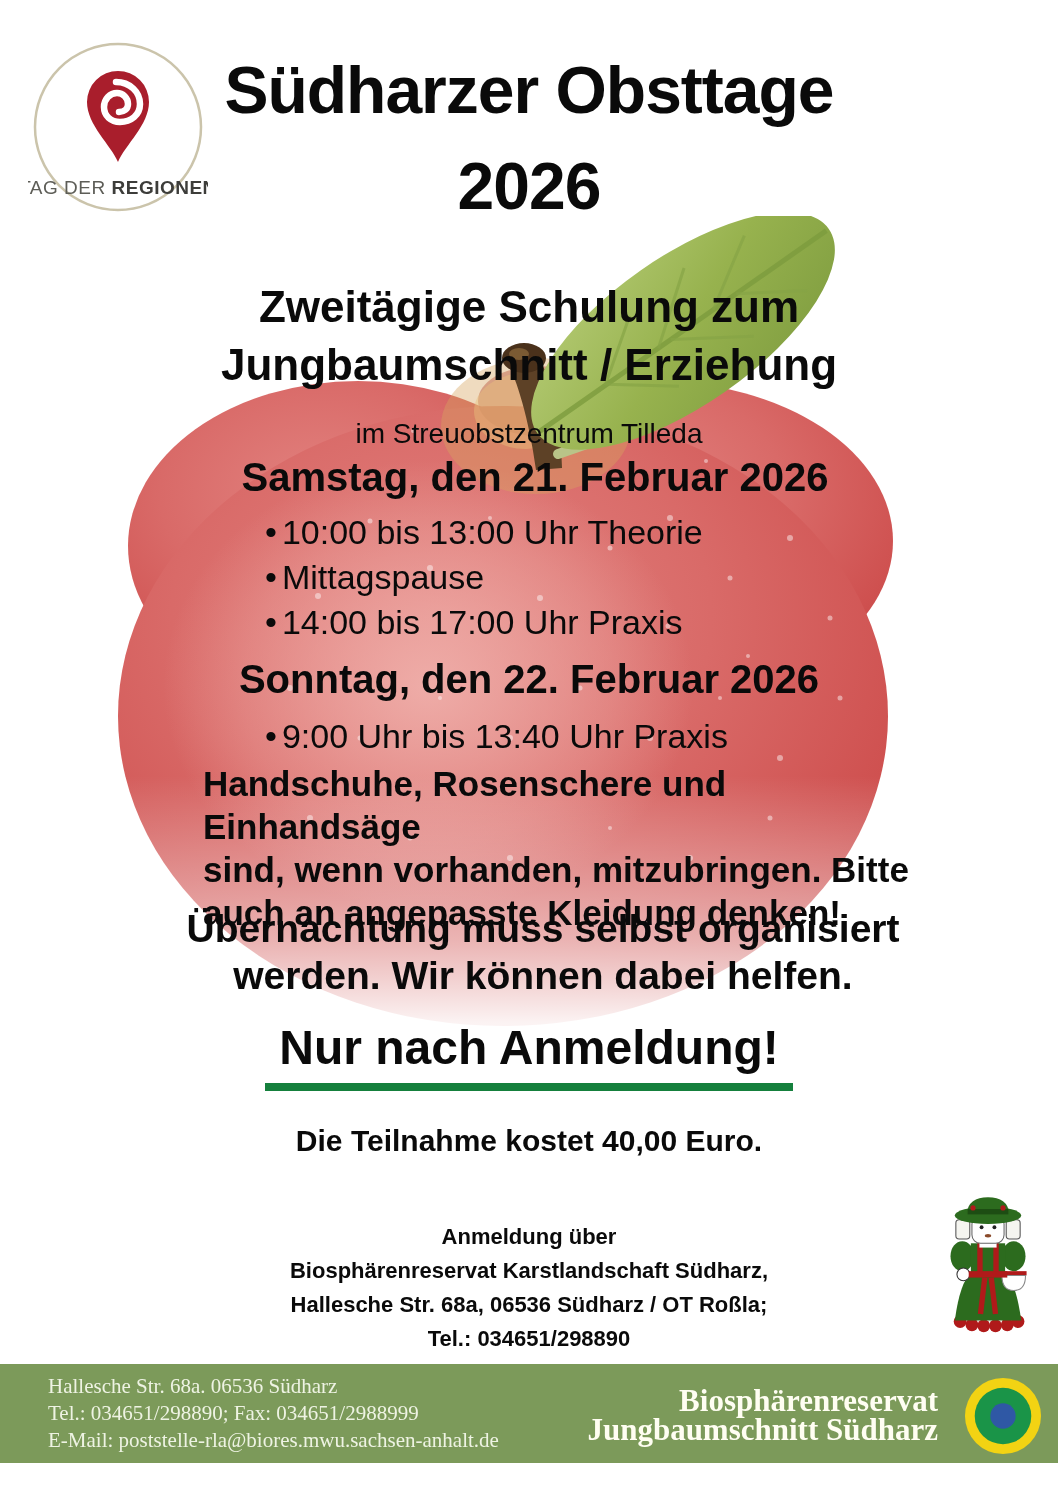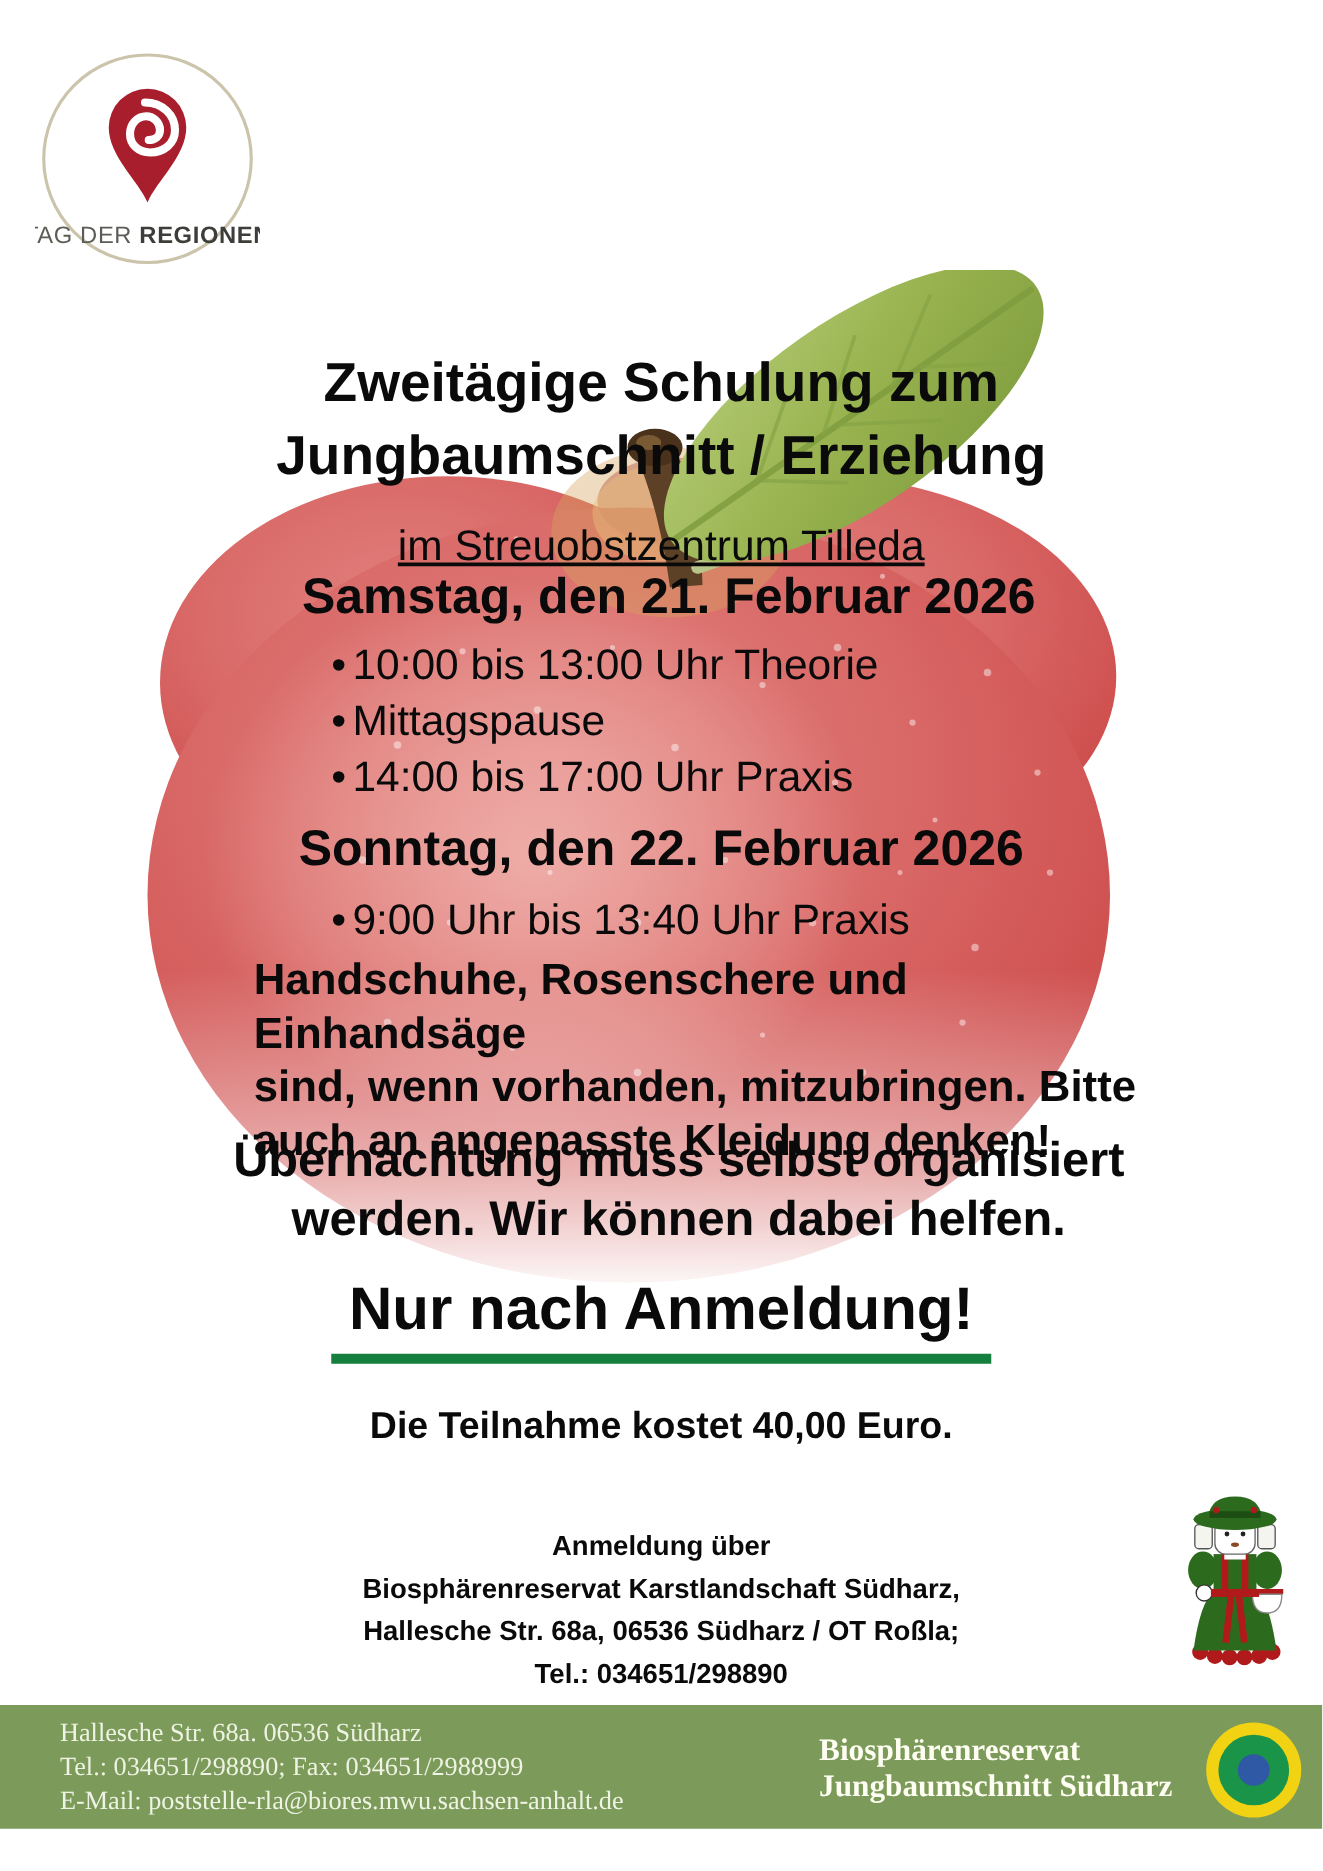--- a/index.html
+++ b/index.html
@@ -11,21 +11,21 @@
   .centered{left:0;right:0;text-align:center;}
 
   
   .apple-bg{position:absolute;left:108px;top:216px;width:795px;height:860px;}
 
   
   .logo-tdr{position:absolute;left:28px;top:42px;width:180px;height:170px;}
 
   .title{top:42px;font-size:66px;font-weight:bold;line-height:96px;letter-spacing:-1px;}
   .subtitle{top:278px;font-size:44px;font-weight:bold;line-height:58px;}
-  .location{top:418px;font-size:34px;font-weight:normal;text-decoration:underline;}
+  .location{top:418px;font-size:28px;font-weight:normal;}
   .day-heading{font-size:40px;font-weight:bold;}
   .dh1{top:455px;padding-left:12px;}
   .dh2{top:657px;}
   .bullet-list{position:absolute;left:253px;margin:12px;padding:0;list-style:none;
     font-size:34px;line-height:45px;}
   .bl1{top:498px;}
   .bl2{top:702px;}
   .bullet-list li::before{content:"\2022";padding-right:5px;}
   .equipment{position:absolute;left:203px;top:762px;width:720px;text-align:left;
     font-size:35px;font-weight:bold;line-height:43px;}
@@ -33,22 +33,22 @@
   .nur{top:1020px;font-size:48px;font-weight:bold;}
   .nur span{display:inline-block;border-bottom:8px solid #15803d;padding:0 14px 8px 14px;}
   .fee{top:1124px;font-size:30px;font-weight:bold;}
   .contact{top:1220px;font-size:22px;font-weight:bold;line-height:34px;}
 
   .doll{position:absolute;left:934px;top:1194px;width:108px;height:150px;}
 
   .footer-bar{position:absolute;left:0;top:1364px;width:1058px;height:99px;background:#7c9a5a;font-family:Liberation Serif, serif;}
   .footer-left{position:absolute;left:48px;top:9px;font-size:21px;line-height:27px;
     color:#eef3e3;text-align:left;}
-  .footer-right{position:absolute;right:120px;top:22px;
-    font-size:25px;font-weight:bold;line-height:29px;color:#fffef2;}
+  .footer-right{position:absolute;right:120px;top:22px;text-align:right;
+    font-size:31px;font-weight:bold;line-height:29px;color:#fffef2;}
   .emblem{position:absolute;right:16px;top:13px;width:78px;height:78px;}
 </style>
 </head>
 <body>
 
 <div class="poster">
 
   <svg class="apple-bg" viewBox="0 0 795 860" aria-hidden="true">
     <defs>
       <radialGradient id="gBody" cx="42%" cy="34%" r="78%">
@@ -132,20 +132,24 @@
 
   <svg class="logo-tdr" viewBox="0 0 180 170">
     <circle cx="90" cy="85" r="83" fill="#ffffff" stroke="#cbc4ab" stroke-width="2.5"></circle>
     <g transform="translate(90,66)">
       <path d="M0,54 C-7,37 -31,17 -31,-6 A31,31 0 1 1 31,-6 C31,17 7,37 0,54 Z" fill="#a91e2c"></path>
       <path d="M-2,-26 C12,-26 22,-16 22,-4 C22,7 13,14 2,14 C-7,14 -14,8 -14,-1 C-14,-9 -8,-15 -1,-15 C5,-15 10,-10 10,-4 C10,1 6,4 1,4" stroke="#ffffff" stroke-width="6.5" fill="none" stroke-linecap="round"></path>
     </g>
     <text x="90" y="152" text-anchor="middle" font-size="19" letter-spacing="0.5"><tspan fill="#5d5d57" font-weight="normal">TAG DER </tspan><tspan fill="#3d3d3a" font-weight="bold">REGIONEN</tspan></text>
   </svg>
 
+  <div class="abs centered title">
+    <div>Südharzer Obsttage</div>
+    <div>2026</div>
+  </div>
 
   <div class="abs centered subtitle">
     <div>Zweitägige Schulung zum</div>
     <div>Jungbaumschnitt / Erziehung</div>
   </div>
 
   <div class="abs centered location">im Streuobstzentrum Tilleda</div>
 
   <div class="abs centered day-heading dh1">Samstag, den 21. Februar 2026</div>
   <ul class="bullet-list bl1">

